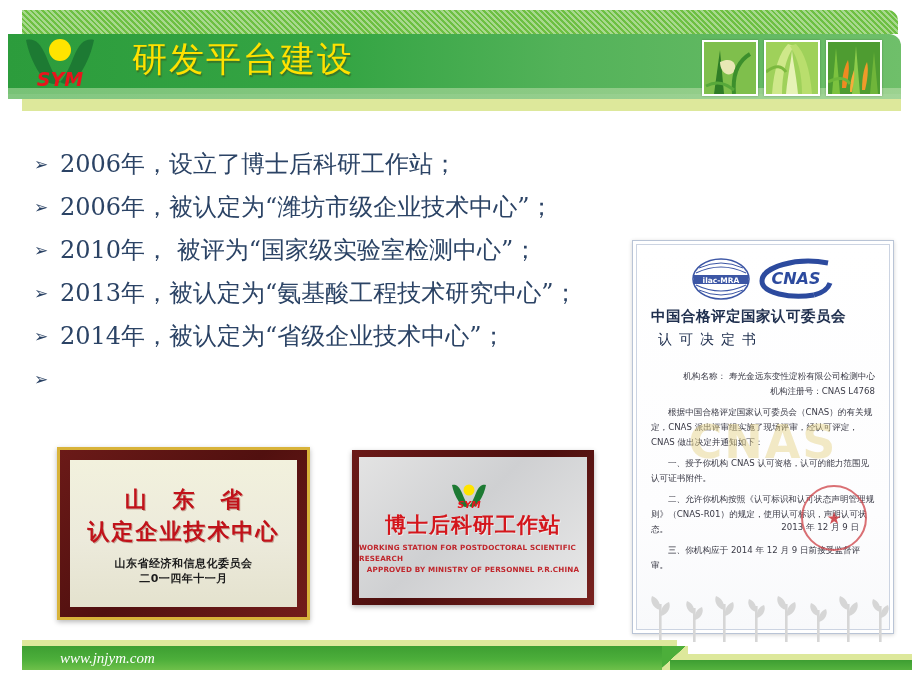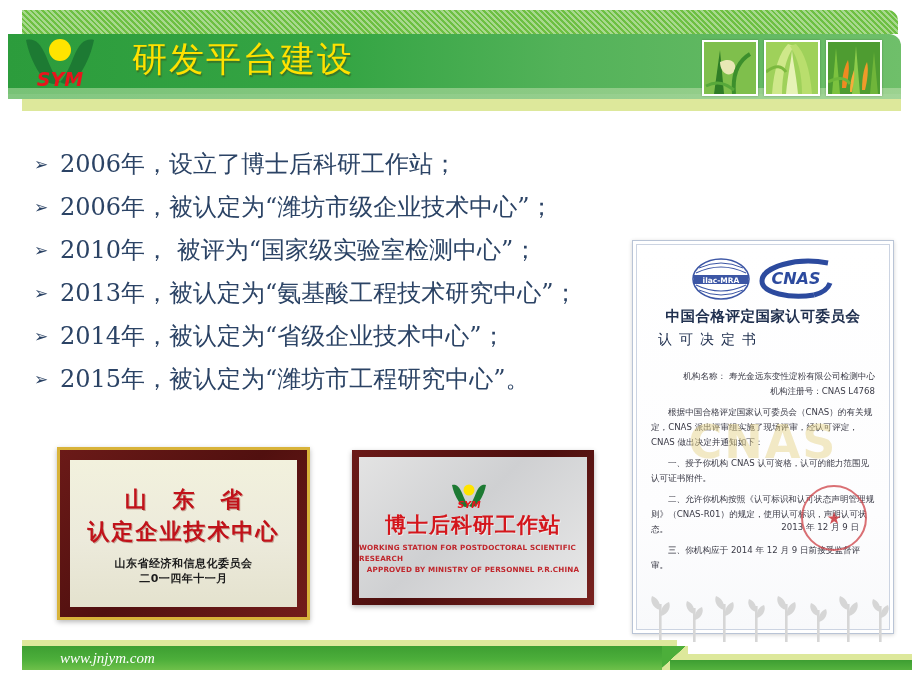--- a/index.html
+++ b/index.html
@@ -248,21 +248,20 @@
     font-family: "DejaVu Sans", sans-serif;
     pointer-events: none;
   }
   .cert-logos {
     display: flex;
     justify-content: center;
     gap: 4px;
     margin-bottom: 6px;
   }
   .cert-title-cn {
-    text-align: center;
     color: #20304f;
     font-size: 14.5px;
     font-weight: bold;
     letter-spacing: .5px;
     font-family: "DejaVu Sans", sans-serif;
     margin-bottom: 5px;
   }
   .cert-title-cn2 {
     color: #20304f;
     font-size: 14px;
@@ -433,21 +432,20 @@
   <div class="bullet-row">
     <span class="bullet-mark">➢</span>
     <span class="bullet-text">2013年，被认定为“氨基酸工程技术研究中心”；</span>
   </div>
   <div class="bullet-row">
     <span class="bullet-mark">➢</span>
     <span class="bullet-text">2014年，被认定为“省级企业技术中心”；</span>
   </div>
   <div class="bullet-row">
     <span class="bullet-mark">➢</span>
-    <span class="bullet-text">2015年，被认定为“潍坊市工程研究中心”。</span>
   </div>
 </div>
 
 <div id="plaque-shandong">
   <div class="plaque-frame-maroon">
     <div class="plaque-inner-cream">
       <div class="sd-line1">山 东 省</div>
       <div class="sd-line2">认定企业技术中心</div>
       <div class="sd-line3">山东省经济和信息化委员会</div>
       <div class="sd-line4">二0一四年十一月</div>

